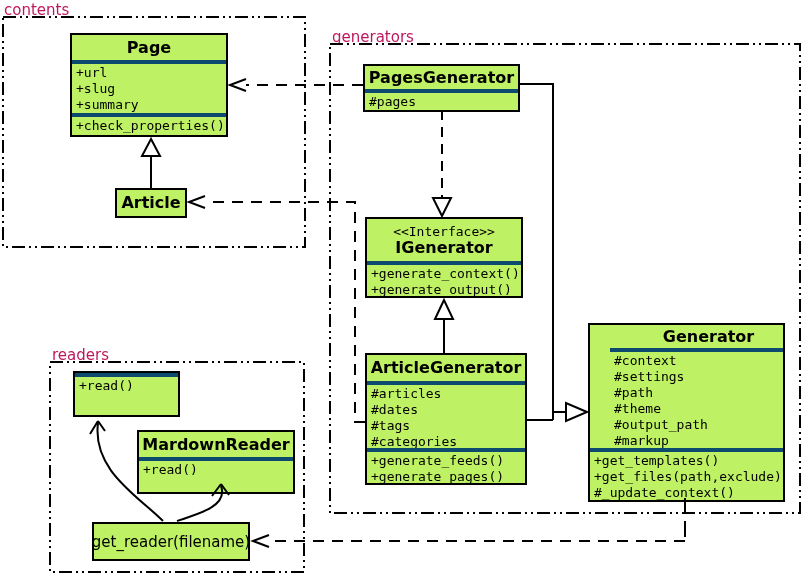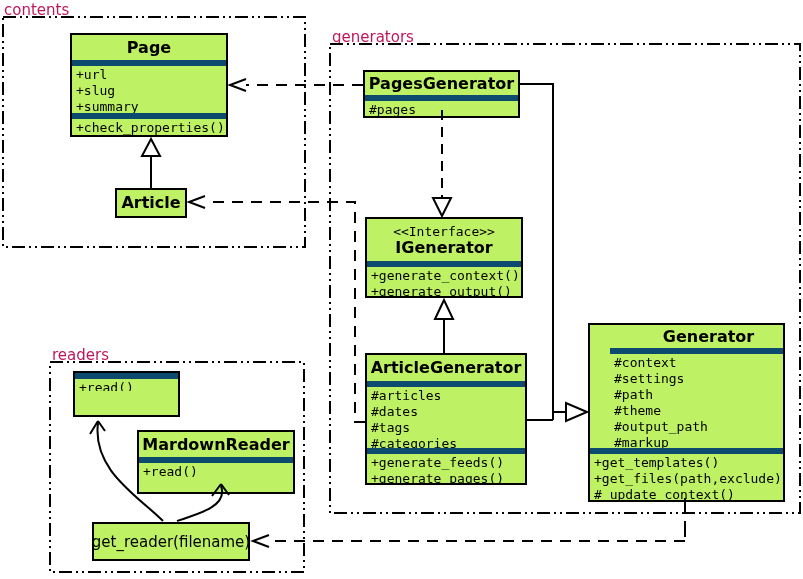--- a/index.html
+++ b/index.html
@@ -31,21 +31,21 @@
     font-family:"DejaVu Sans", sans-serif;
     font-weight:bold;font-size:16px;line-height:18px;
     white-space:nowrap;
   }
   .uml-stereotype{
     font-family:"DejaVu Sans Mono", monospace;
     font-weight:normal;font-size:13px;line-height:15px;
   }
   .uml-sect{
     box-sizing:border-box;
-    border-top:6px solid #0c4a6e;
+    border-top:4px solid #0c4a6e;
     padding:1px 0 0 4px;
     overflow:hidden;
   }
   .uml-member{
     font-family:"DejaVu Sans Mono", monospace;
     font-size:13px;line-height:16px;
     white-space:pre;
   }
   .uml-plain{
     font-family:"DejaVu Sans", sans-serif;
@@ -125,21 +125,21 @@
     </div>
     <div class="uml-sect" style="height:22px;">
       <div class="uml-member">+check_properties()</div>
     </div>
   </div>
 
   <div class="uml-class" style="left:115px;top:188px;width:72px;height:30px;">
     <div class="uml-title" style="height:26px;">Article</div>
   </div>
 
-  <div class="uml-class" style="left:363px;top:70px;width:157px;height:48px;">
+  <div class="uml-class" style="left:363px;top:64px;width:157px;height:48px;">
     <div class="uml-title" style="height:23px;">PagesGenerator</div>
     <div class="uml-sect" style="height:21px;">
       <div class="uml-member">#pages</div>
     </div>
   </div>
 
   <div class="uml-class" style="left:365px;top:217px;width:158px;height:81px;">
     <div class="uml-title" style="height:42px;">
       <div class="uml-stereotype">&lt;&lt;Interface&gt;&gt;</div>
       <div>IGenerator</div>

